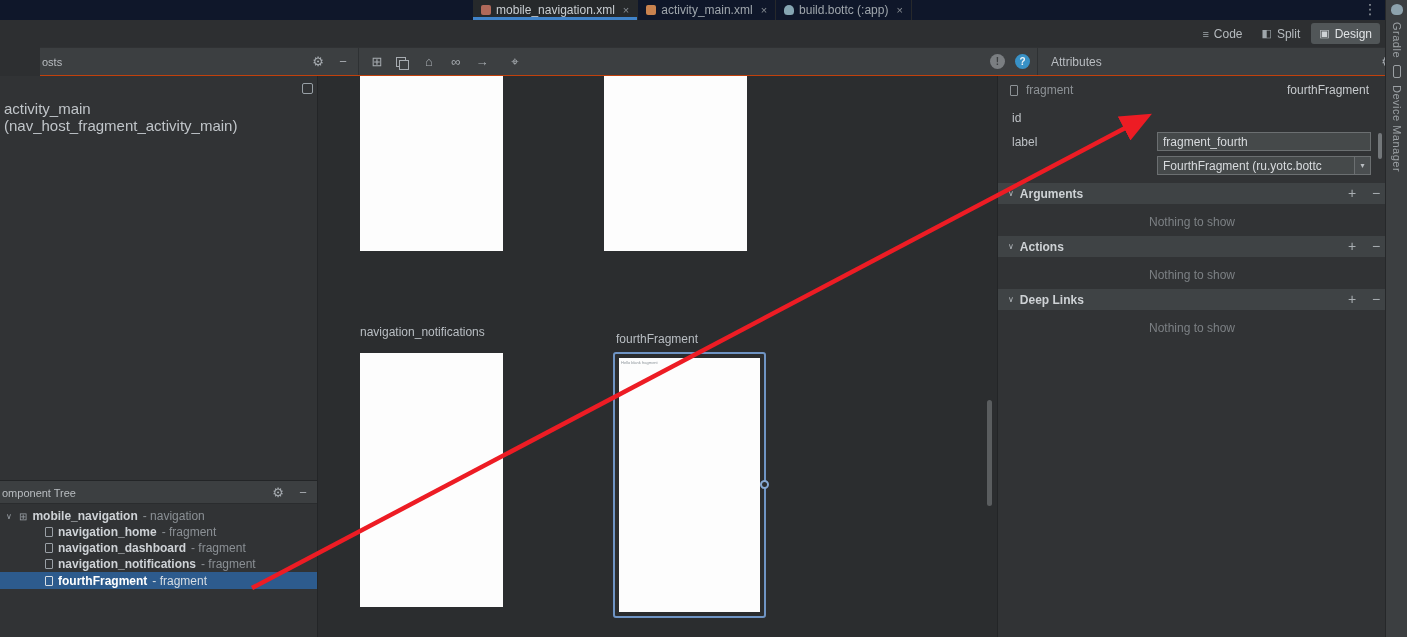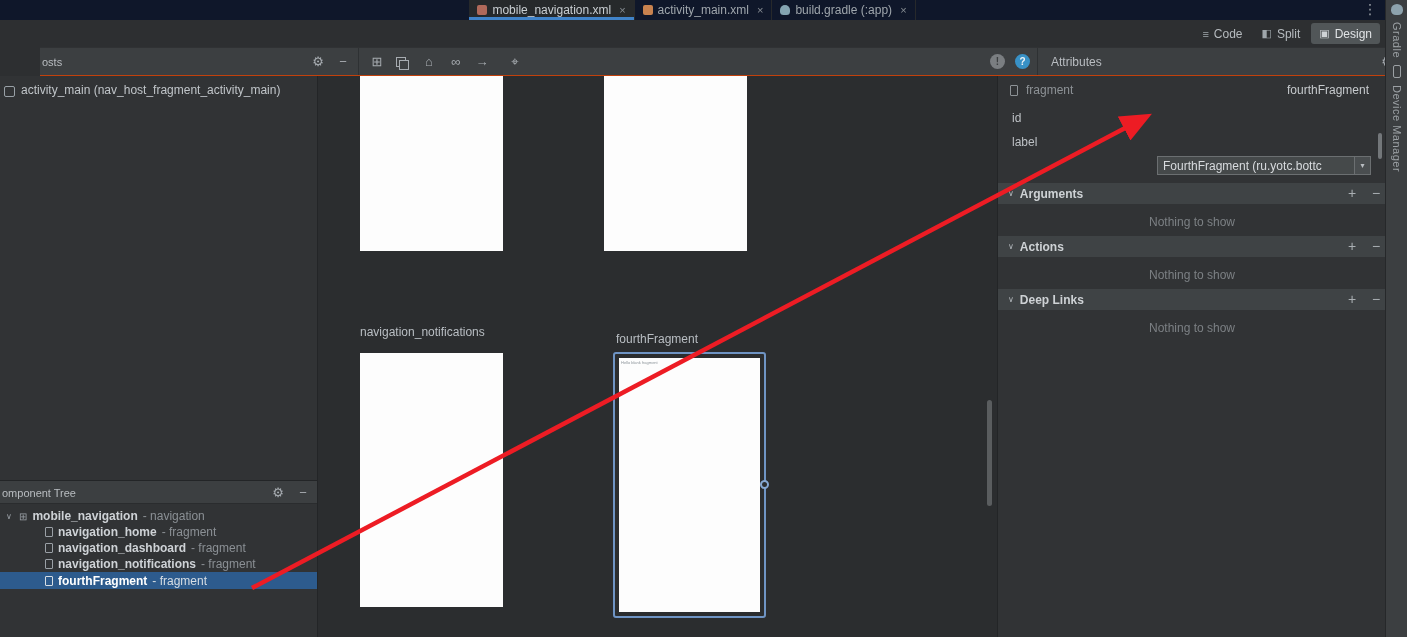--- a/index.html
+++ b/index.html
@@ -36,21 +36,21 @@
   .tb-ico { position:absolute; top:6px; width:16px; text-align:center; font-size:13px; color:#a7acb1; cursor:default; }
   .circ { position:absolute; top:6px; width:15px; height:15px; border-radius:50%; text-align:center; line-height:15px; font-size:10px; font-weight:bold; }
   .circ-warn { background:#7a7e81; color:#3c3f41; }
   .circ-help { background:#3891c6; color:#eef4f8; }
   .ico-copy { position:absolute; top:9px; width:11px; height:11px; }
   .ico-copy::before { content:""; position:absolute; left:0; top:0; width:8px; height:8px; border:1px solid #a7acb1; }
   .ico-copy::after { content:""; position:absolute; left:3px; top:3px; width:8px; height:8px; border:1px solid #a7acb1; background:#3c3f41; }
 
   
   #hosts-panel { position:absolute; left:0; top:76px; width:318px; height:404px; background:#313335; border-right:1px solid #232527; }
-  .host-item { display:flex; align-items:flex-end; gap:6px; padding:7px 4px; font-size:12px; color:#c0c5c9; }
+  .host-item { display:flex; align-items:flex-end; gap:6px; padding:7px 4px; font-size:15px; color:#c0c5c9;flex-direction:column; }
   .host-icon { width:11px; height:11px; border:1px solid #98a0a6; border-radius:2px; flex:0 0 auto; }
 
   
   #tree-panel { position:absolute; left:0; top:480px; width:318px; height:157px; background:#313335; border-right:1px solid #232527; border-top:1px solid #232527; }
   .tree-header { position:relative; height:23px; background:#3c3f41; border-bottom:1px solid #2a2c2e; }
   .tree-header .panel-title { top:6px; left:2px; }
   .tree-header .tb-ico { top:4px; }
   .tree-list { position:absolute; top:27px; left:0; right:0; }
   .tree-row { height:16px; display:flex; align-items:center; gap:5px; padding-left:6px; font-size:12px; cursor:default; }
   .tree-row.indent { padding-left:45px; }
@@ -112,21 +112,21 @@
     <span>mobile_navigation.xml</span>
     <span class="tab-close">×</span>
   </div>
   <div class="tab">
     <span class="file-icon fi-xml"></span>
     <span>activity_main.xml</span>
     <span class="tab-close">×</span>
   </div>
   <div class="tab">
     <span class="file-icon fi-gradle"></span>
-    <span>build.gradle (:app)</span>
+    <span>build.bottc (:app)</span>
     <span class="tab-close">×</span>
   </div>
   <span class="tab-overflow">⋮</span>
 </div>
 
 <div class="modebar">
   <div class="mode-btn">
     <span class="mi">≡</span>
     <span>Code</span>
   </div>
@@ -224,20 +224,23 @@
 </div>
 
 <div id="attr-panel">
   <span id="attr-comp-icon"></span>
   <span id="attr-comp-type">fragment</span>
   <span id="attr-comp-name">fourthFragment</span>
 
   <span class="attr-label" style="top:35px;">id</span>
 
   <span class="attr-label" style="top:59px;">label</span>
+  <div class="attr-input" id="field-label-input">
+    <span>fragment_fourth</span>
+  </div>
 
   <span class="attr-label" style="top:83px;margin-top:28px;">name</span>
   <div class="attr-input" id="field-name-input">
     <span class="combo-text">FourthFragment (ru.yotc.bottc</span>
     <span class="combo-arrow">▾</span>
   </div>
 
   <div id="attr-scroll"></div>
 
   <div class="attr-section" style="top:107px;">

